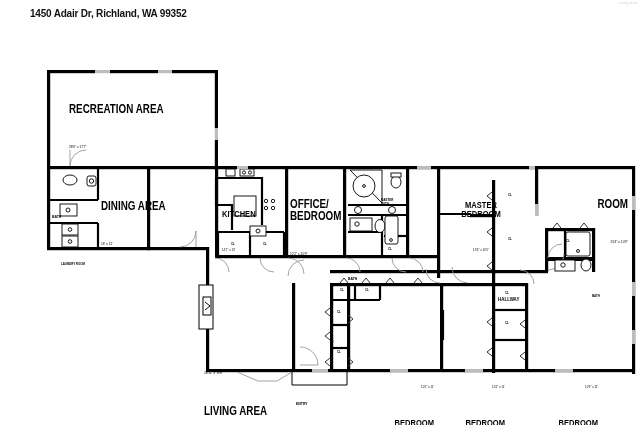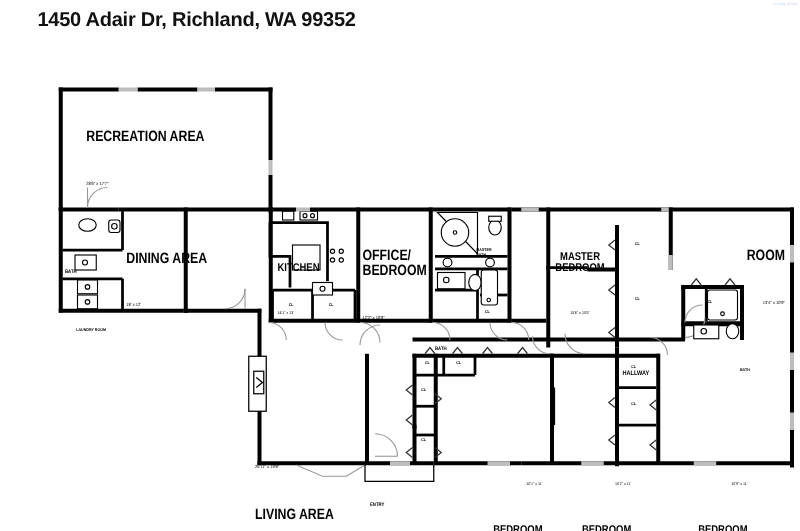--- a/index.html
+++ b/index.html
@@ -6,21 +6,21 @@
   body{
     width:640px;height:425px;
     background:#ffffff;
     font-family:"Liberation Sans", sans-serif;
     overflow:hidden;
     position:relative;
   }
   #title{
     position:absolute;
     left:30px; top:8px;
-    font-size:16px;
+    font-size:10px;
     font-weight:700;
     color:#111111;
     letter-spacing:-0.2px;
     white-space:nowrap;
   }
   #watermark{
     position:absolute;
     right:2px; top:1px;
     font-size:3px;
     color:#c8d4e6;
@@ -330,21 +330,21 @@
 </div>
 
 <div class="rlabel micro" style="left:381px; top:170px; width:20px;">
   <span class="nm" style="white-space:normal;line-height:1;">MASTER BATH</span>
 </div>
 
 <div class="rlabel tiny" style="left:348px; top:248px;">
   <span class="nm">BATH</span>
 </div>
 
-<div class="rlabel med" style="left:435px; top:172px; width:58px; text-align:center;">
+<div class="rlabel med" style="left:452px; top:172px; width:58px; text-align:center;">
   <span class="nm" style="white-space:normal;line-height:0.95;transform-origin:center top;">MASTER BEDROOM</span>
   <span class="dim" style="transform-origin:center top;">15'6" x 10'5"</span>
 </div>
 
 <div class="rlabel big ralign" style="left:560px; top:170px; width:68px;">
   <span class="nm">ROOM</span>
   <span class="dim">13'4" x 10'9"</span>
 </div>
 
 <div class="rlabel micro" style="left:592px; top:266px;">

